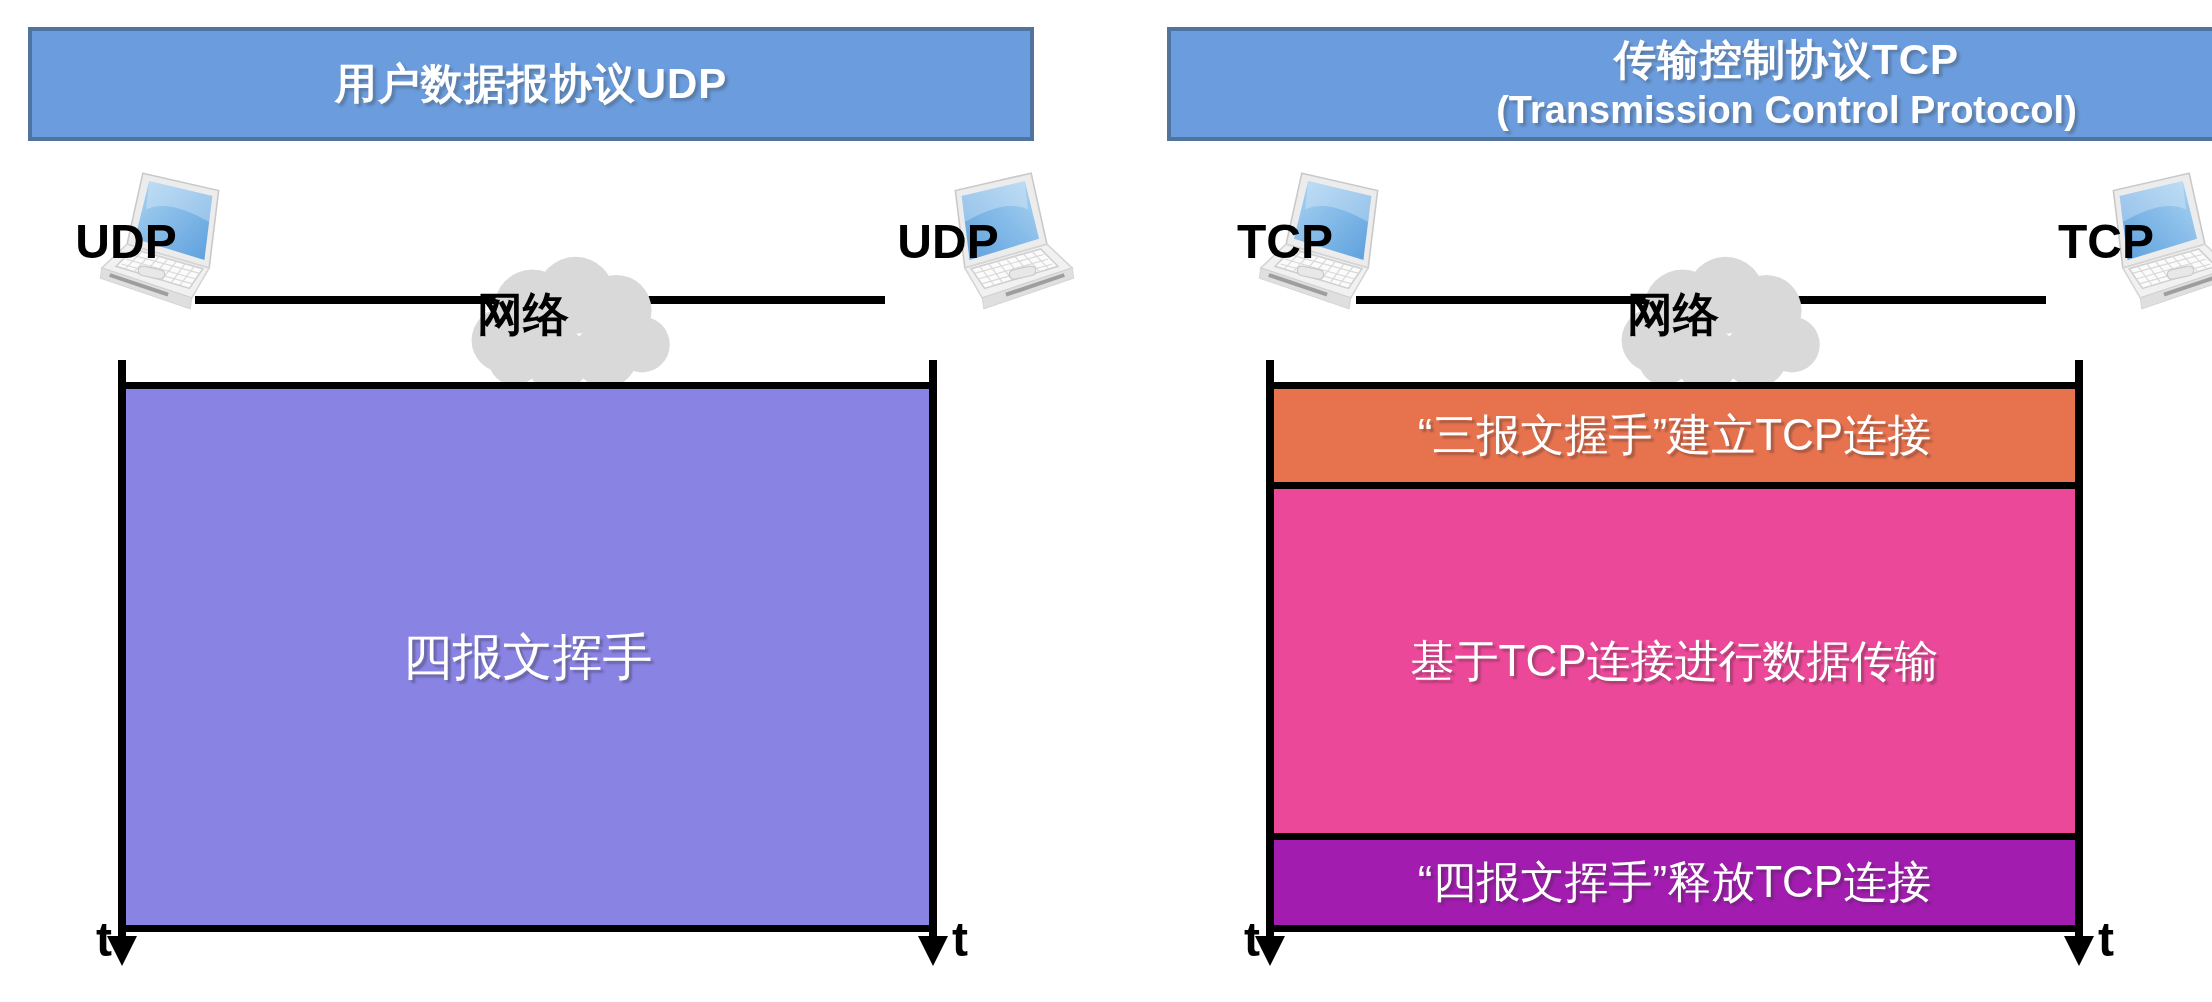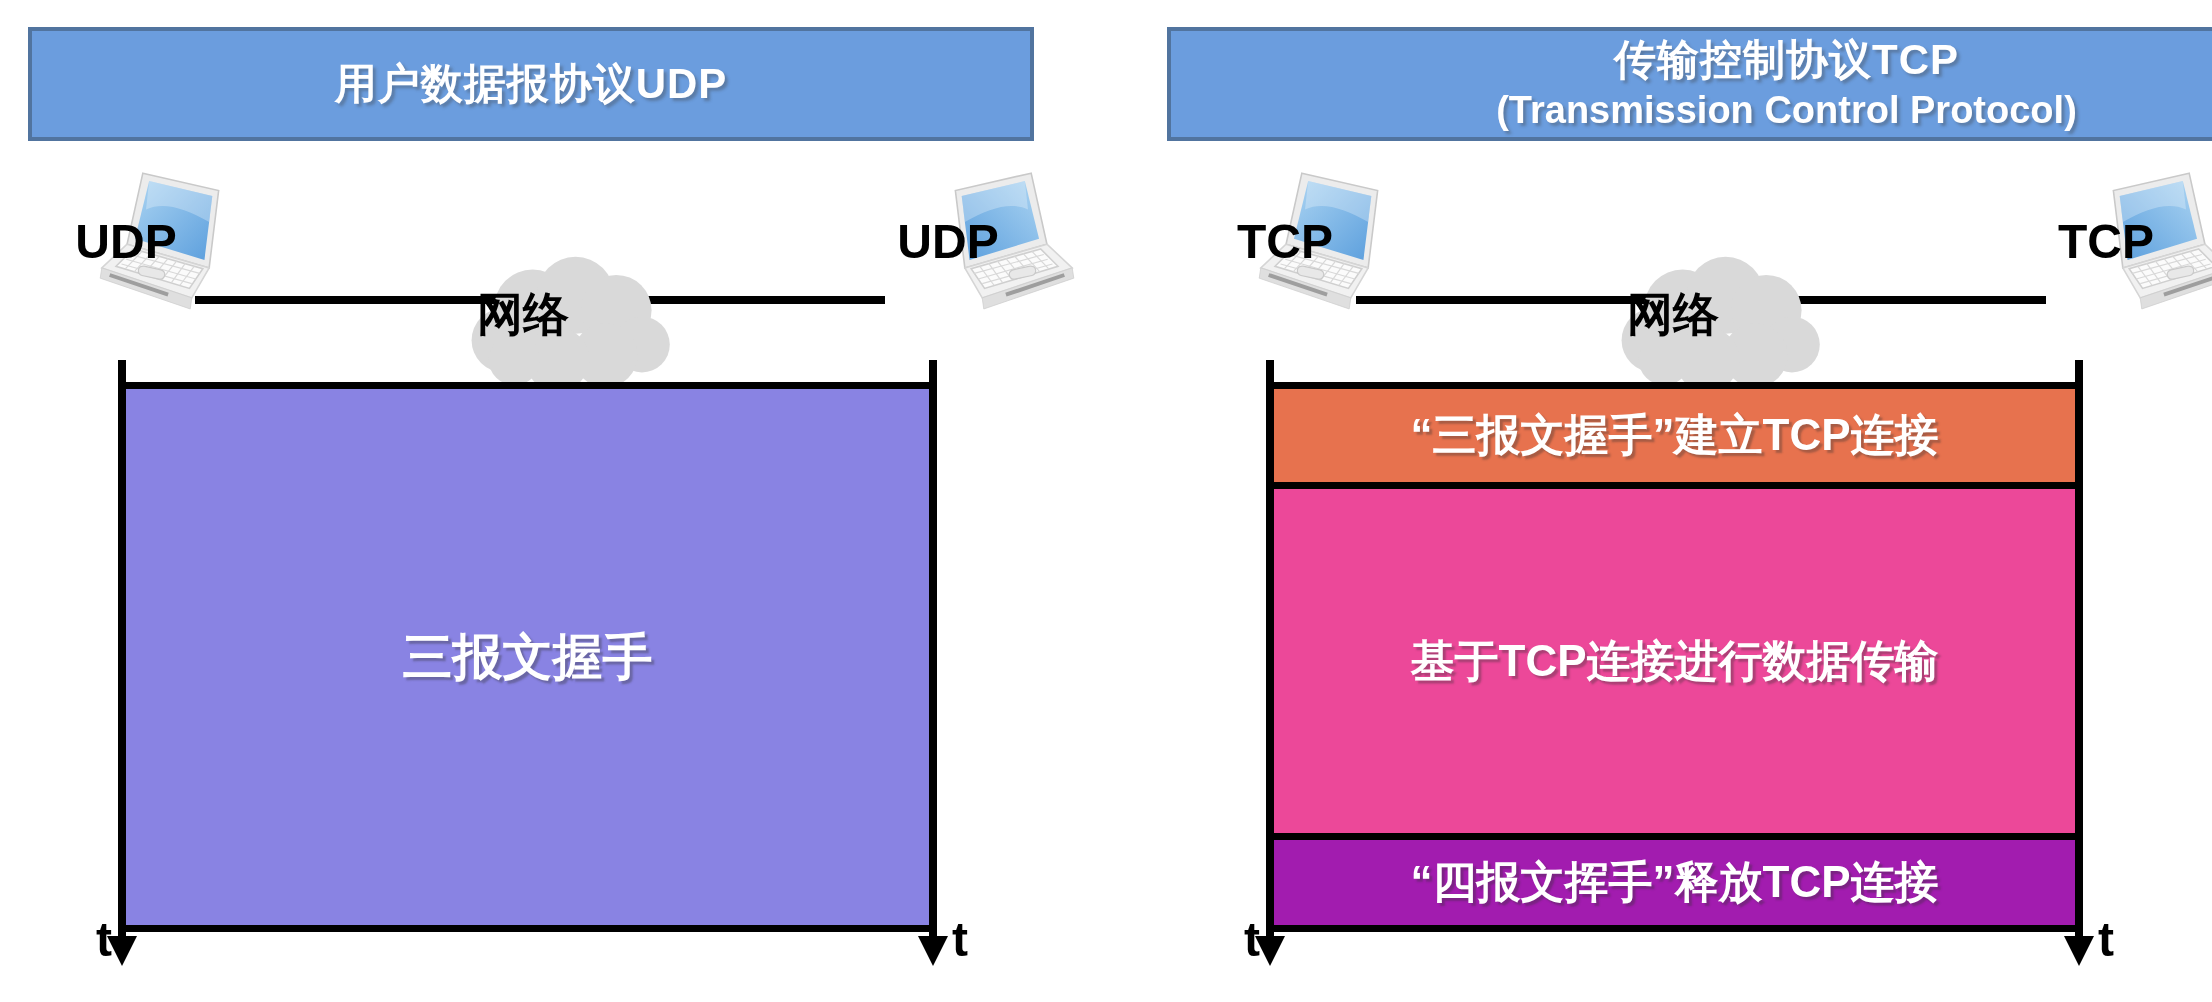--- a/index.html
+++ b/index.html
@@ -81,21 +81,21 @@
   
   .band-stack {
     position:absolute; top:382px; height:550px; box-sizing:border-box;
     background:#000; border:7px solid #000;
     display:flex; flex-direction:column; gap:7px; z-index:2;
   }
   .panel-udp .band-stack { left:118px; width:819px; }
   .panel-tcp .band-stack { left:160px; width:817px; }
   .band {
     display:flex; align-items:center; justify-content:center;
-    color:#ffffff; font-weight:bold; text-align:center;
+    color:#ffffff; font-weight:normal; text-align:center;
     text-shadow: 3px 3px 2px rgba(50,50,50,0.35);
   }
   .band-data-udp   { flex:1; font-size:50px; }
   .band-handshake  { flex:0 0 93px; font-size:44px; }
   .band-transfer   { flex:1; font-size:44px; }
   .band-release    { flex:0 0 85px; font-size:44px; }
 </style>
 </head>
 <body>
 
@@ -167,21 +167,21 @@
     </div>
 
     <div class="laptop laptop-right mirrored">
       <svg>
           <use href="#laptop-shape"></use>
         </svg>
       <div class="host-label">UDP</div>
     </div>
 
     <div class="band-stack">
-      <div class="band band-data-udp" style="background-color: rgb(137, 131, 227);">三报文握手</div>
+      <div class="band band-data-udp" style="background-color: rgb(137, 131, 227);">四报文挥手</div>
     </div>
 
     <div class="vline vline-left"></div>
     <div class="vline vline-right"></div>
     <div class="arrow-head arrow-left"></div>
     <div class="arrow-head arrow-right"></div>
 
     <div class="t-label t-left">t</div>
     <div class="t-label t-right">t</div>
   </div>

